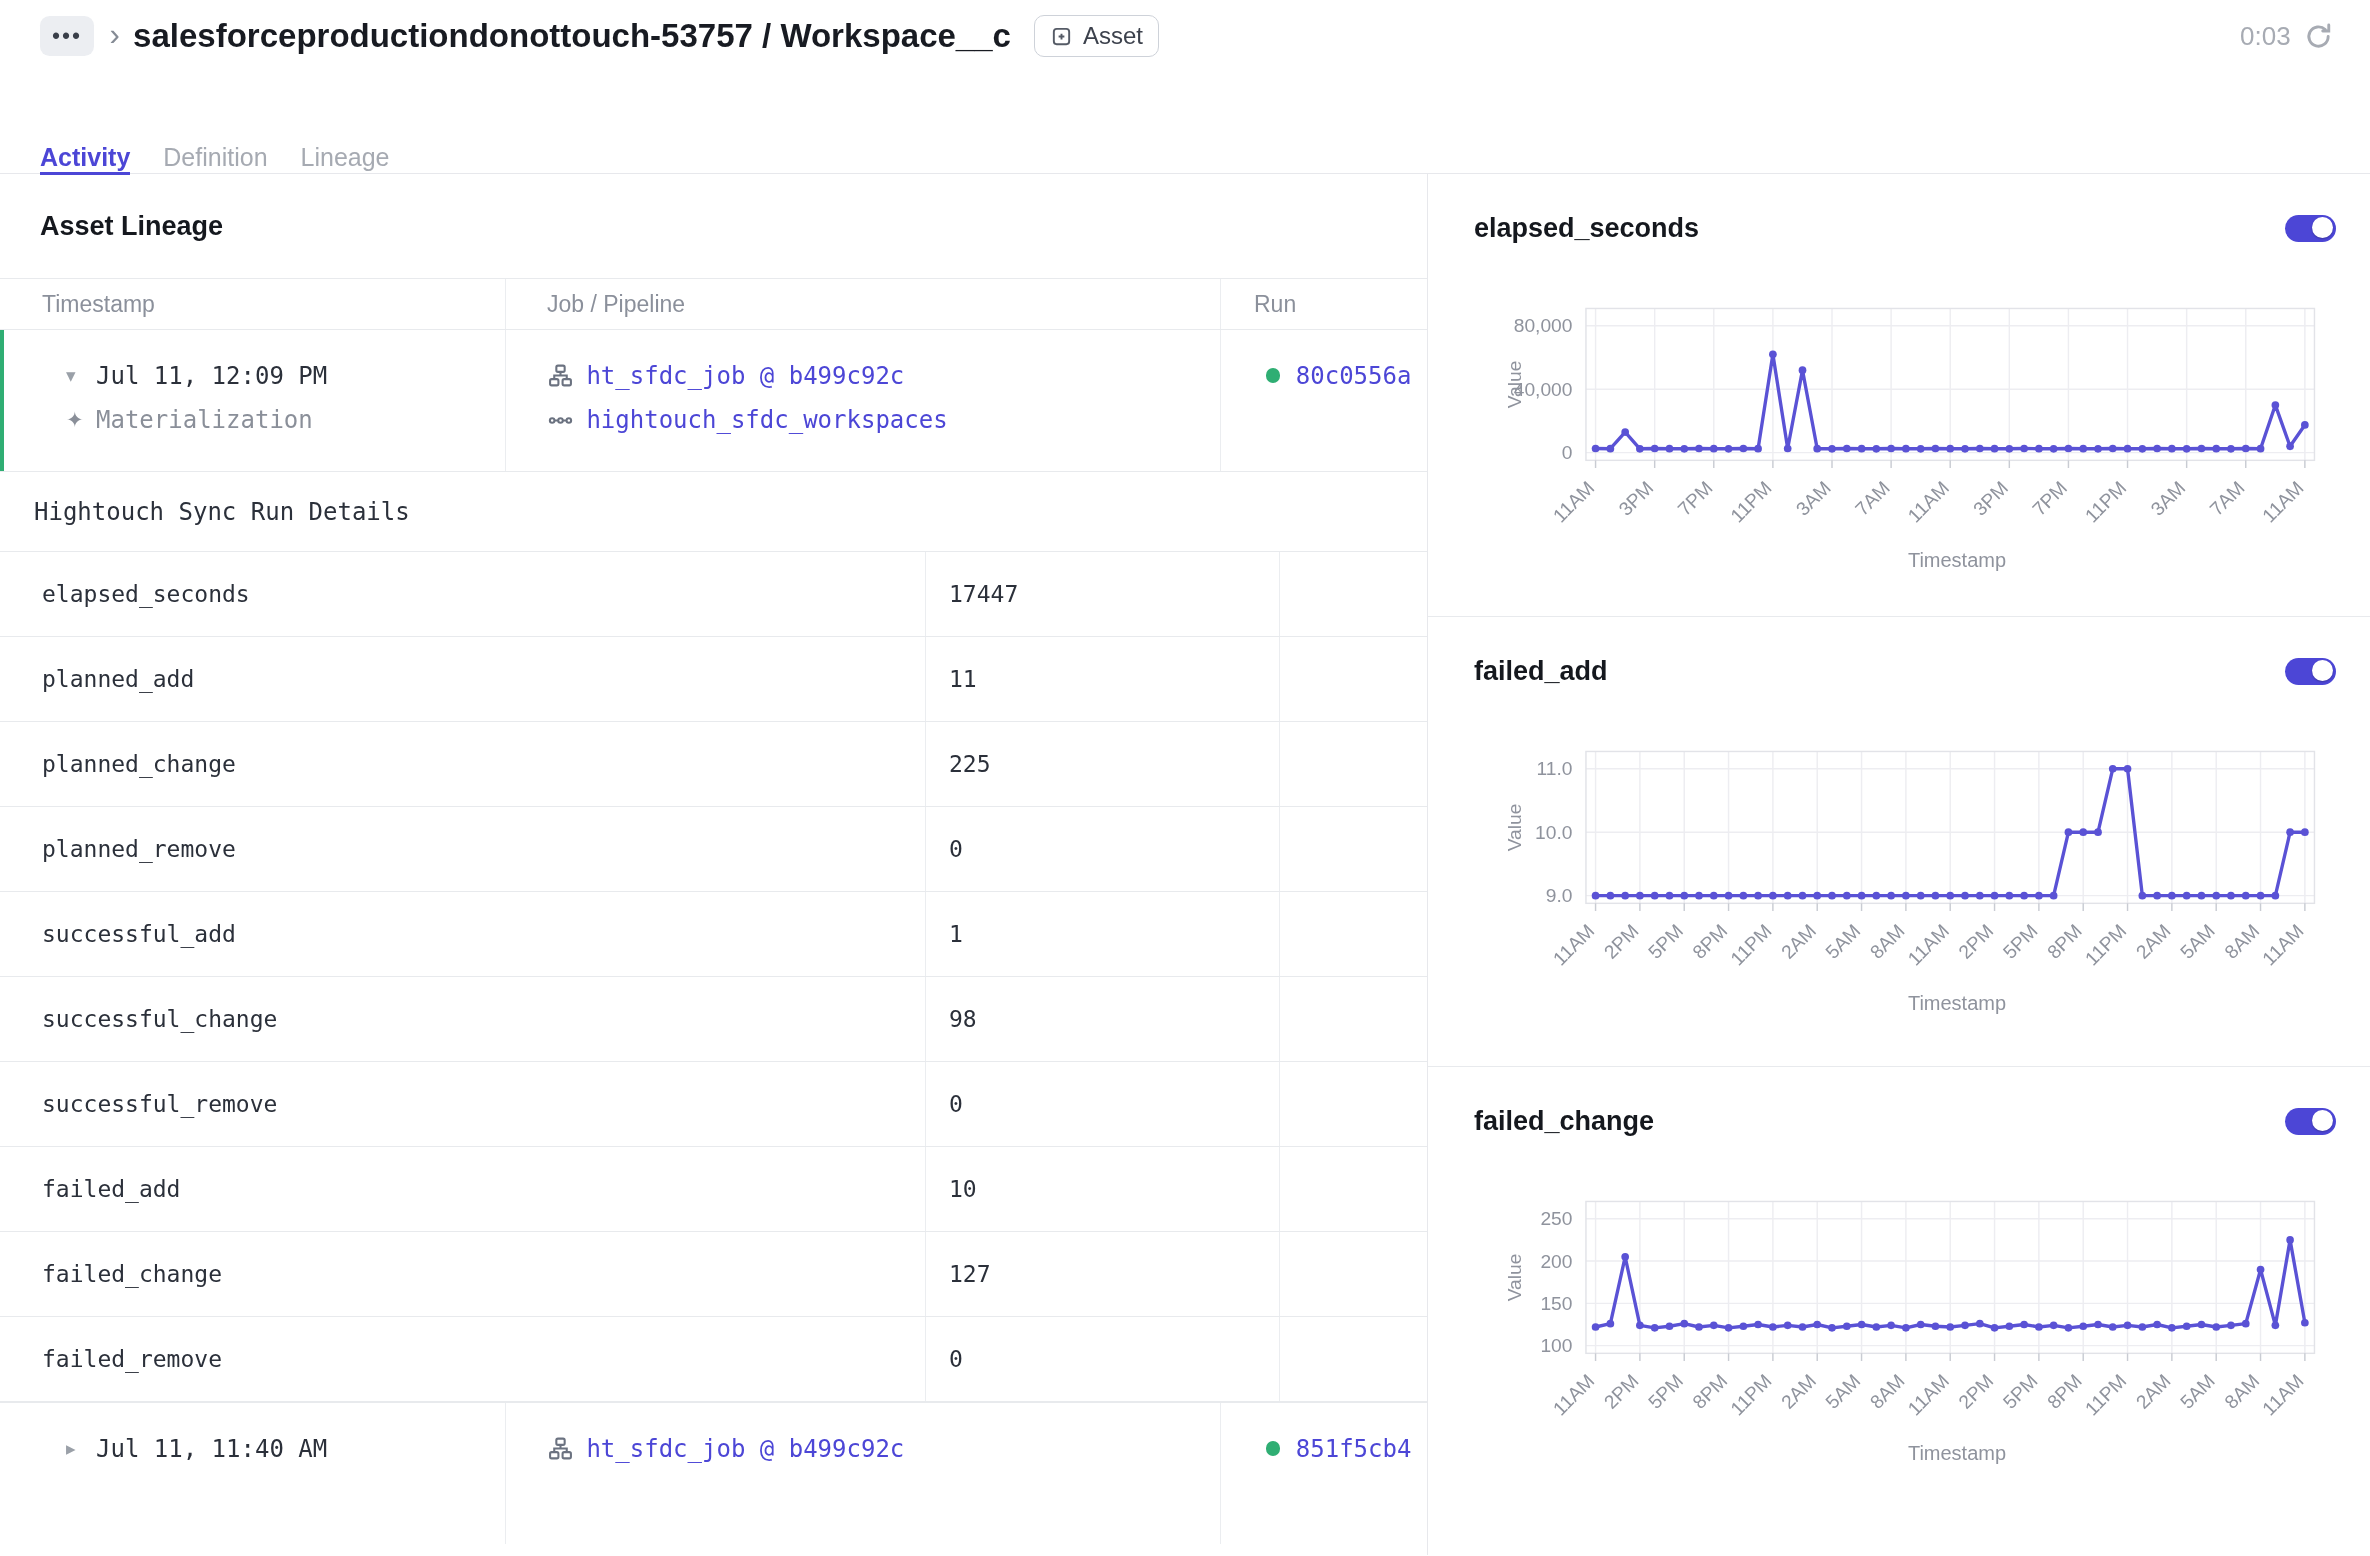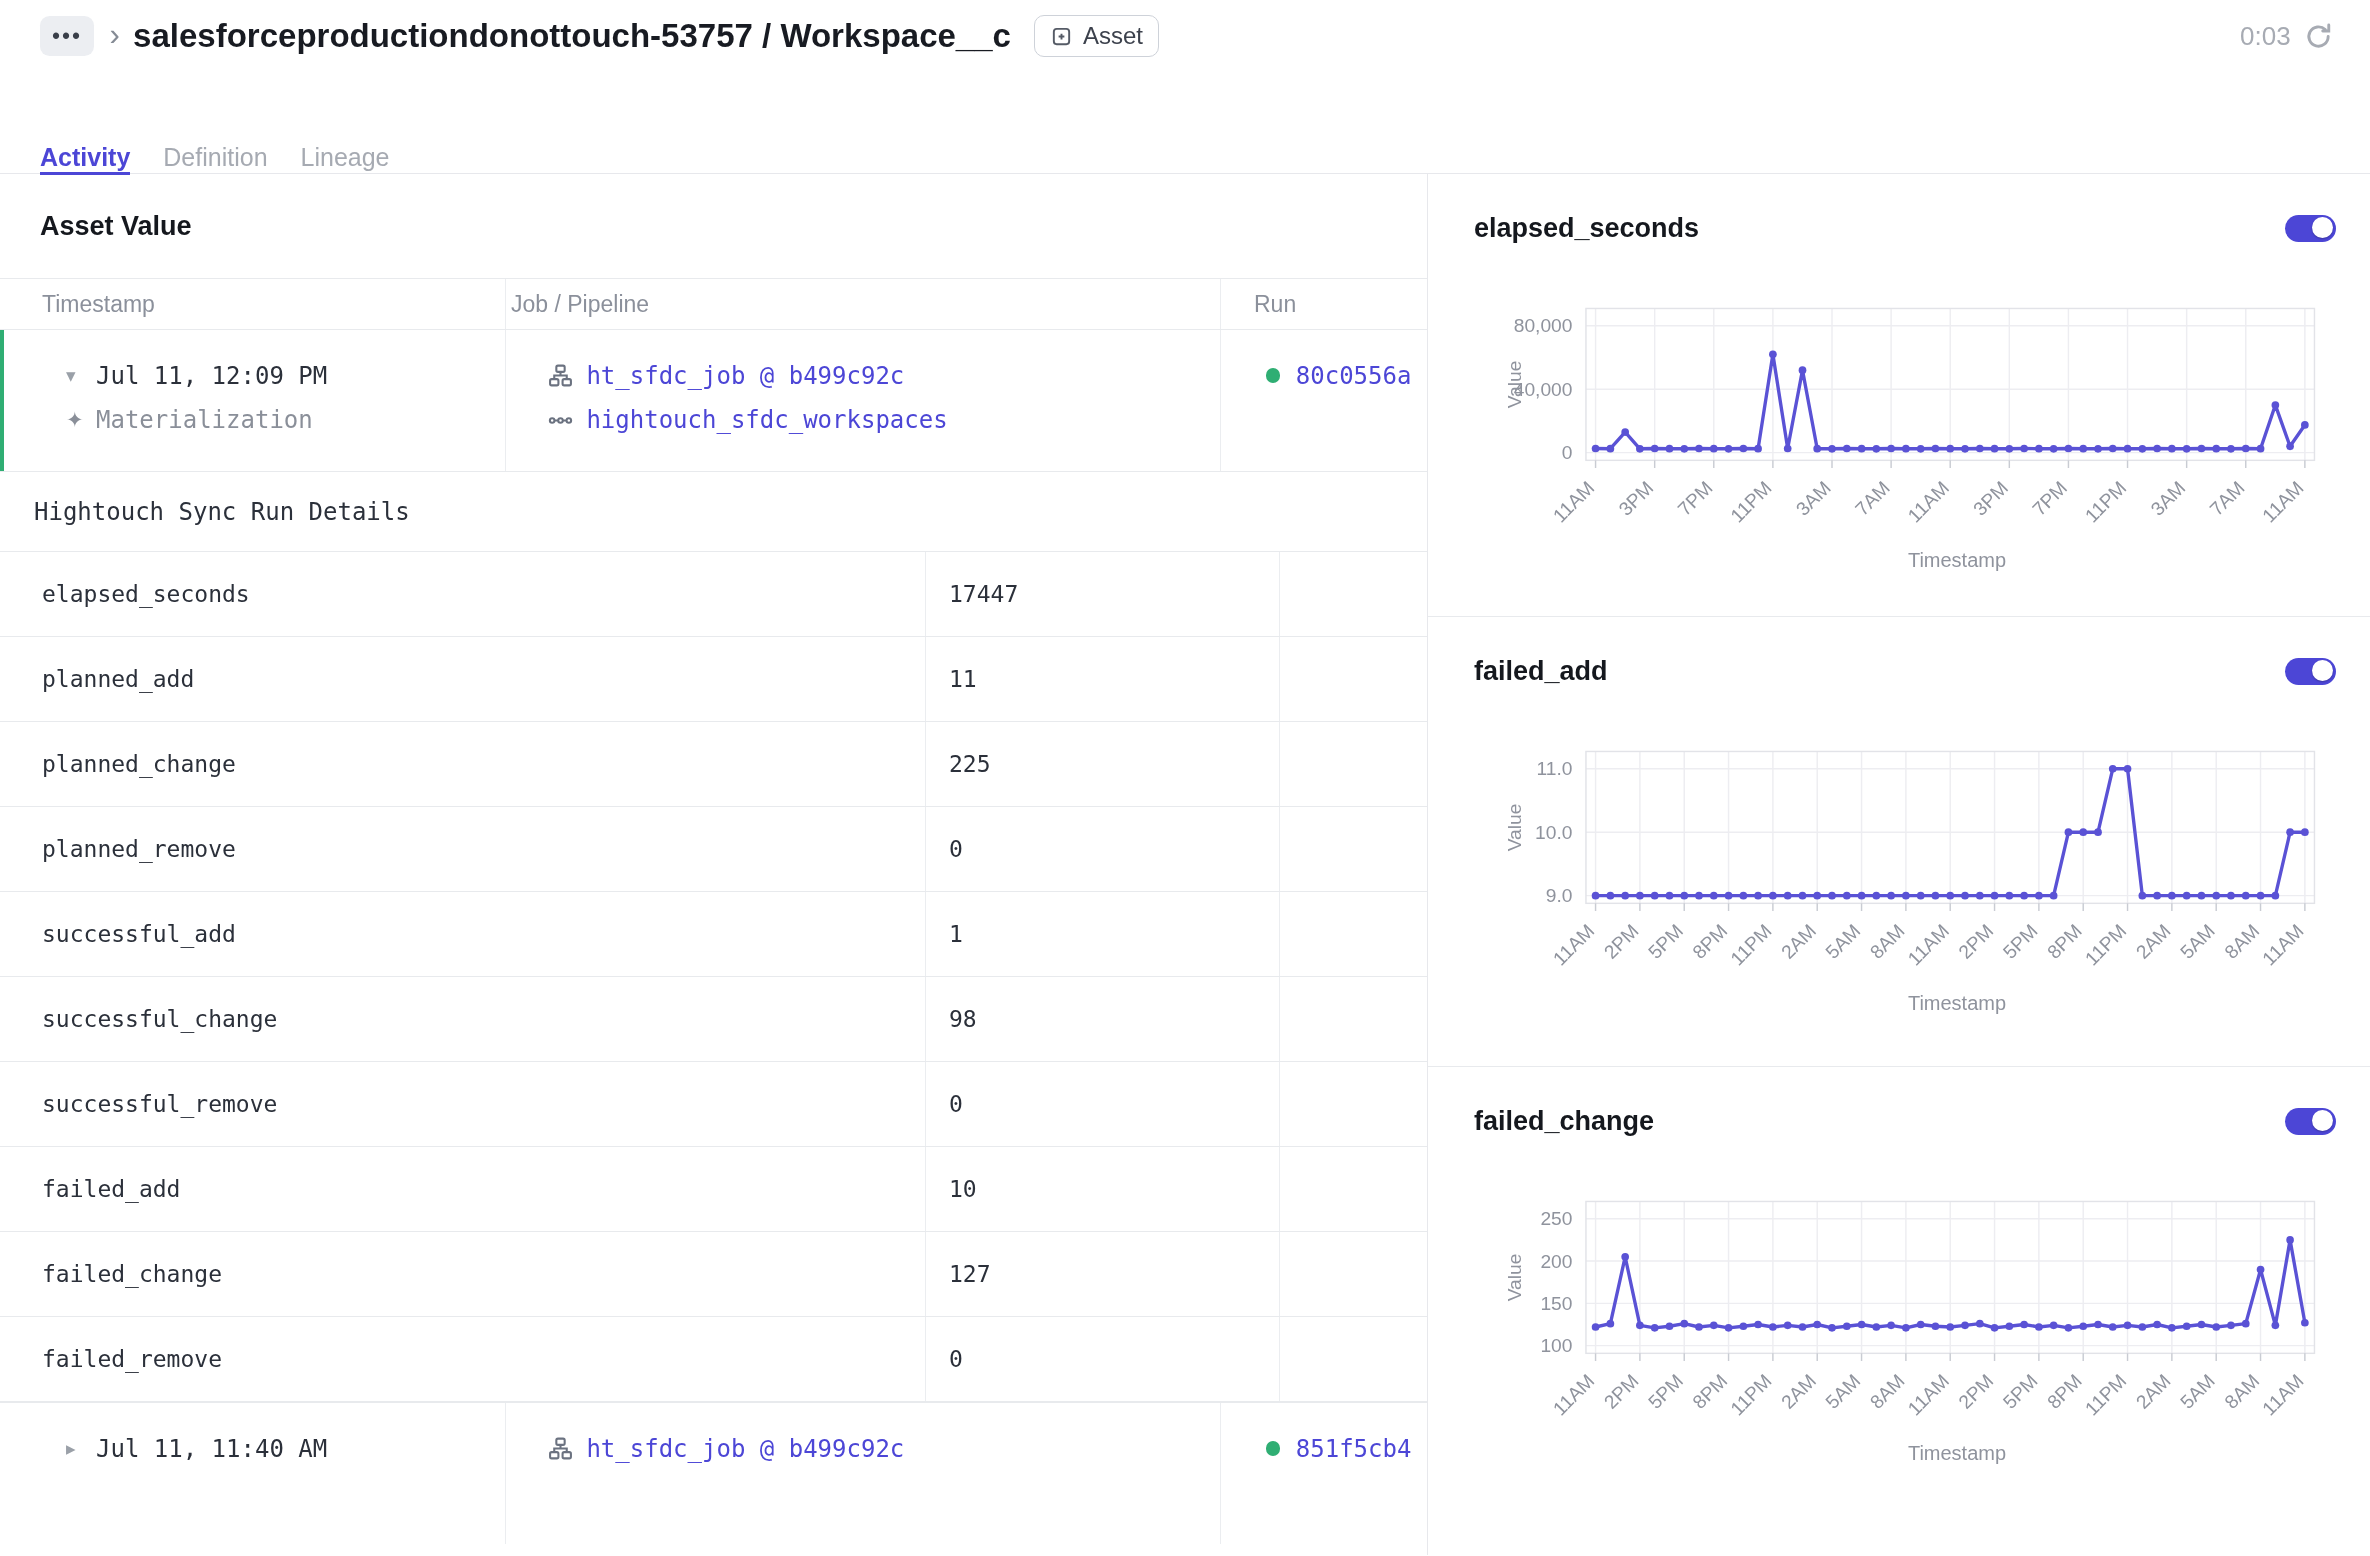--- a/index.html
+++ b/index.html
@@ -28,21 +28,21 @@
   .left { width:1428px; border-right:1.5px solid #e7e8ec; overflow:hidden; }
   .right { flex:1; overflow:hidden; }
 
   
   .ae-header { height:105px; display:flex; align-items:center; padding-left:40px; border-bottom:1.5px solid #e8eaed; }
   .ae-title { font-size:27px; font-weight:bold; color:#15181e; }
 
   .thead { height:51px; display:flex; border-bottom:1.5px solid #e8eaed; color:#8b909b; font-size:23px; }
   .thead > div { display:flex; align-items:center; }
   .col-ts { width:505px; padding-left:42px; }
-  .col-job { width:715px; border-left:1.5px solid #ebedf0; padding-left:5px; }
+  .col-job { width:715px; border-left:1.5px solid #ebedf0; padding-left:41px; }
   .col-run { flex:1; border-left:1.5px solid #ebedf0; padding-left:33px; }
 
   .event-row { display:flex; border-bottom:1.5px solid #e8eaed; position:relative; height:142px; cursor:pointer; }
   .event-row.partial { height:142px; border-bottom:none; }
   .event-row .accent { position:absolute; left:0; top:0; bottom:0; width:3.8px; background:var(--green,#2fae73); }
   .ecell { padding-top:29px; }
   .ecell.col-job { padding-left:0; }
   .ecell.col-run { padding-left:12px; }
   .eline { display:flex; align-items:center; height:33px; margin-bottom:11.5px; }
   .ts-cell .eline { padding-left:24px; }
@@ -120,21 +120,21 @@
     <div class="tab active">Activity</div>
     <div class="tab">Definition</div>
     <div class="tab">Lineage</div>
   </div>
 
   <div class="main">
 
     <div class="left">
 
       <div class="ae-header">
-        <div class="ae-title">Asset Value</div>
+        <div class="ae-title">Asset Lineage</div>
       </div>
 
       <div class="thead">
         <div class="col-ts">Timestamp</div>
         <div class="col-job">Job / Pipeline</div>
         <div class="col-run">Run</div>
       </div>
 
       <div class="event-row">
         <div class="accent"></div>

